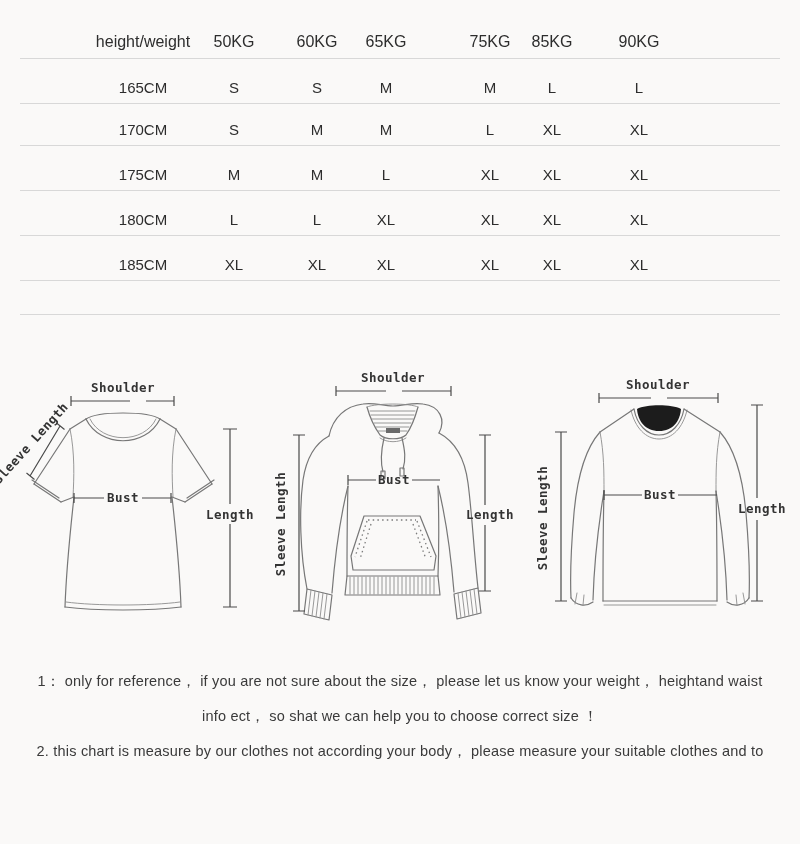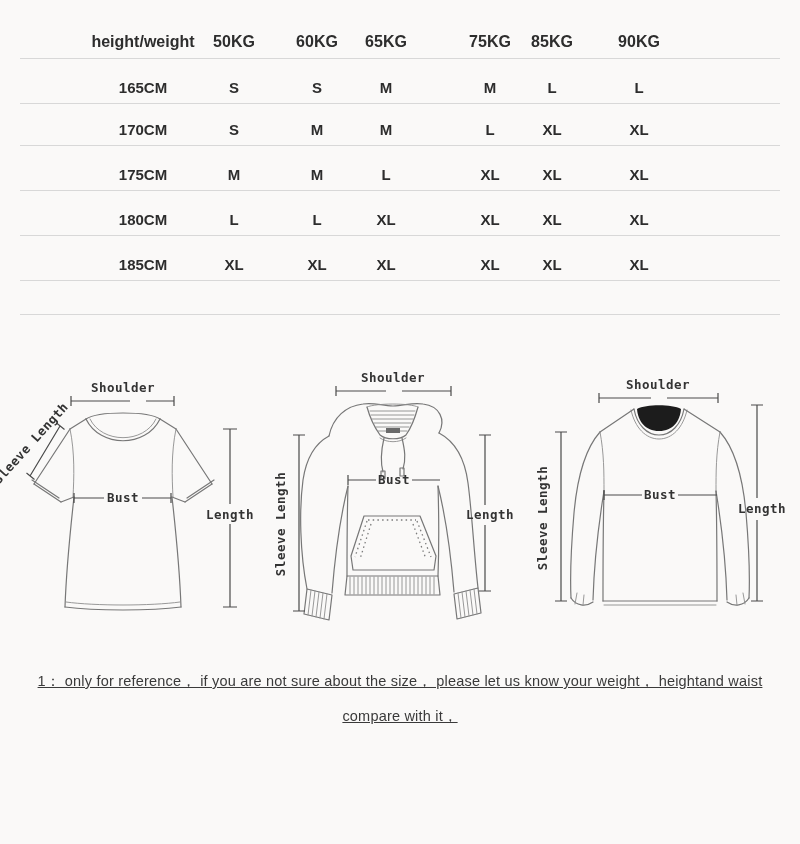--- a/index.html
+++ b/index.html
@@ -9,21 +9,21 @@
     font-family:"Liberation Sans", sans-serif;
     color:#2d2d2d;
     overflow:hidden;
   }
 
   
   .size-table { margin:0 20px; }
   .t-row { position:relative; border-bottom:1px solid #d8d8d8; }
   .t-row .cell {
     position:absolute; bottom:7px; transform:translateX(-50%);
-    font-weight:bold; font-size:15px; white-space:nowrap; color:#2d2d2d;
+    font-weight:normal; font-size:15px; white-space:nowrap; color:#2d2d2d;
   }
   .t-header { height:59px; }
   .t-header .cell { font-size:16px; }
   .t-data { height:45px; }
   .t-data-sm { height:42px; }
   .t-empty { height:34px; }
   .c0{left:123px}.c1{left:214px}.c2{left:297px}.c3{left:366px}
   .c4{left:470px}.c5{left:532px}.c6{left:619px}
 
   
@@ -32,21 +32,21 @@
   .diagram svg { display:block; }
   .sketch      { stroke:#777; fill:none; stroke-width:1.2; stroke-linecap:round; stroke-linejoin:round; }
   .sketch-thin { stroke:#8d8d8d; fill:none; stroke-width:0.9; stroke-linecap:round; }
   .ann  { stroke:#4a4a4a; fill:none; stroke-width:1.2; stroke-linecap:butt; }
   .dots { stroke:#7b7b7b; fill:none; stroke-width:1.3; stroke-dasharray:1.5 3.2; }
   .lbl  { font-family:"DejaVu Sans Mono", monospace; font-size:12.5px; fill:#333; letter-spacing:0.5px; }
 
   
   .notes {
     margin-top:6px; text-align:center;
-    font-size:14.5px; line-height:35px; color:#3a3a3a; letter-spacing:0.2px;text-decoration:underline;
+    font-size:14.5px; line-height:35px; color:#3a3a3a; letter-spacing:0.2px;
   }
 </style>
 </head>
 <body>
 
 <section class="size-table">
   <div class="t-row t-header">
     <span class="cell c0">height/weight</span>
     <span class="cell c1">50KG</span>
     <span class="cell c2">60KG</span>
@@ -208,14 +208,15 @@
         <text class="lbl" transform="translate(17,160) rotate(-90)" text-anchor="middle">Sleeve Length</text>
         <text class="lbl" x="130" y="141" text-anchor="middle">Bust</text>
         <text class="lbl" x="232" y="155" text-anchor="middle">Length</text>
       </g>
     </svg>
   </figure>
 </section>
 
 <section class="notes">
   <div>1：  only for reference， if you are not sure about the size， please let us know your weight， heightand waist</div>
-  <div>compare with it，</div>
+  <div>info ect， so shat we can help you to choose correct size ！</div>
+  <div>2. this chart is measure by our clothes not according your body， please measure your suitable clothes and to</div>
 </section>
 
 </body></html>

